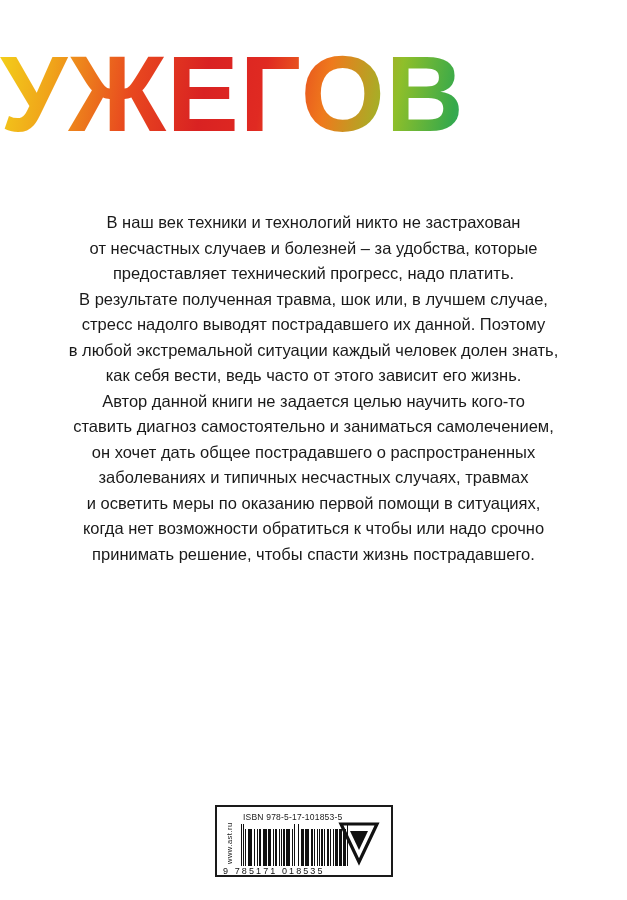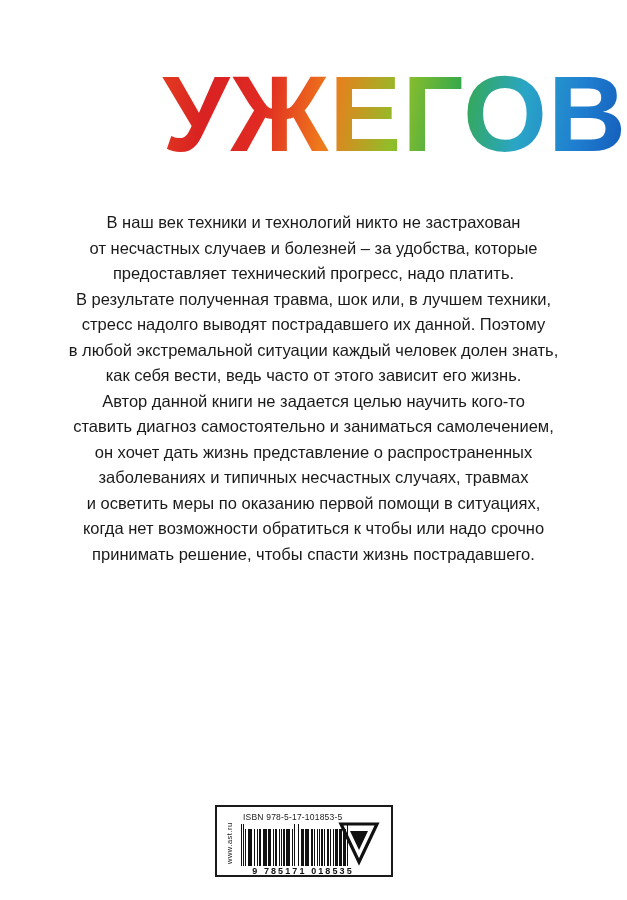--- a/index.html
+++ b/index.html
@@ -15,24 +15,24 @@
   }
   .cover {
     position: relative;
     width: 627px;
     height: 900px;
     background: #ffffff;
     box-sizing: border-box;
   }
   .title {
     position: absolute;
-    top: 52px;
+    top: 32px;
     left: 0;
     width: 627px;
-    text-align: right;
+    text-align: left;
     font-family: "Liberation Sans", sans-serif;
     font-weight: bold;
     font-size: 108px;
     line-height: 1.15;
     letter-spacing: 1px;
     background-image: linear-gradient(100deg,
         #f3d11a 0%,
         #f0a41a 9%,
         #e8471f 22%,
         #d92222 33%,
@@ -110,28 +110,27 @@
     align-items: flex-end;
     gap: 0;
   }
   .barcode i {
     display: block;
     height: 100%;
     background: #111111;
   }
   .barcode-digits {
     position: absolute;
-    left: 30px;
+    left: 6px;
     top: 59px;
     width: 112px;
     font-size: 9px;
     letter-spacing: 2.1px;
     color: #111111;
-    text-align: center;
-    font-weight: bold;
+    text-align: left;
   }
   .publisher-logo {
     position: absolute;
     right: 10px;
     top: 13px;
     width: 44px;
     height: 46px;
   }
   .publisher-logo svg {
     display: block;
@@ -141,27 +140,27 @@
 <body>
 
 <div class="cover">
 
   <div class="title">УЖЕГОВ</div>
 
   <div class="blurb">
     <p>В наш век техники и технологий никто не застрахован</p>
     <p>от несчастных случаев и болезней – за удобства, которые</p>
     <p>предоставляет технический прогресс, надо платить.</p>
-    <p>В результате полученная травма, шок или, в лучшем техники,</p>
+    <p>В результате полученная травма, шок или, в лучшем случае,</p>
     <p>стресс надолго выводят пострадавшего их данной. Поэтому</p>
     <p>в любой экстремальной ситуации каждый человек долен знать,</p>
     <p>как себя вести, ведь часто от этого зависит его жизнь.</p>
     <p class="indent">Автор данной книги не задается целью научить кого-то</p>
     <p>ставить диагноз самостоятельно и заниматься самолечением,</p>
-    <p>он хочет дать жизнь представление о распространенных</p>
+    <p>он хочет дать общее пострадавшего о распространенных</p>
     <p>заболеваниях и типичных несчастных случаях, травмах</p>
     <p>и осветить меры по оказанию первой помощи в ситуациях,</p>
     <p>когда нет возможности обратиться к чтобы или надо срочно</p>
     <p>принимать решение, чтобы спасти жизнь пострадавшего.</p>
   </div>
 
   <div class="barcode-block">
     <div class="vert-url">www.ast.ru</div>
     <div class="isbn-text">ISBN 978-5-17-101853-5</div>
     <div class="barcode" id="barcode-bars">

